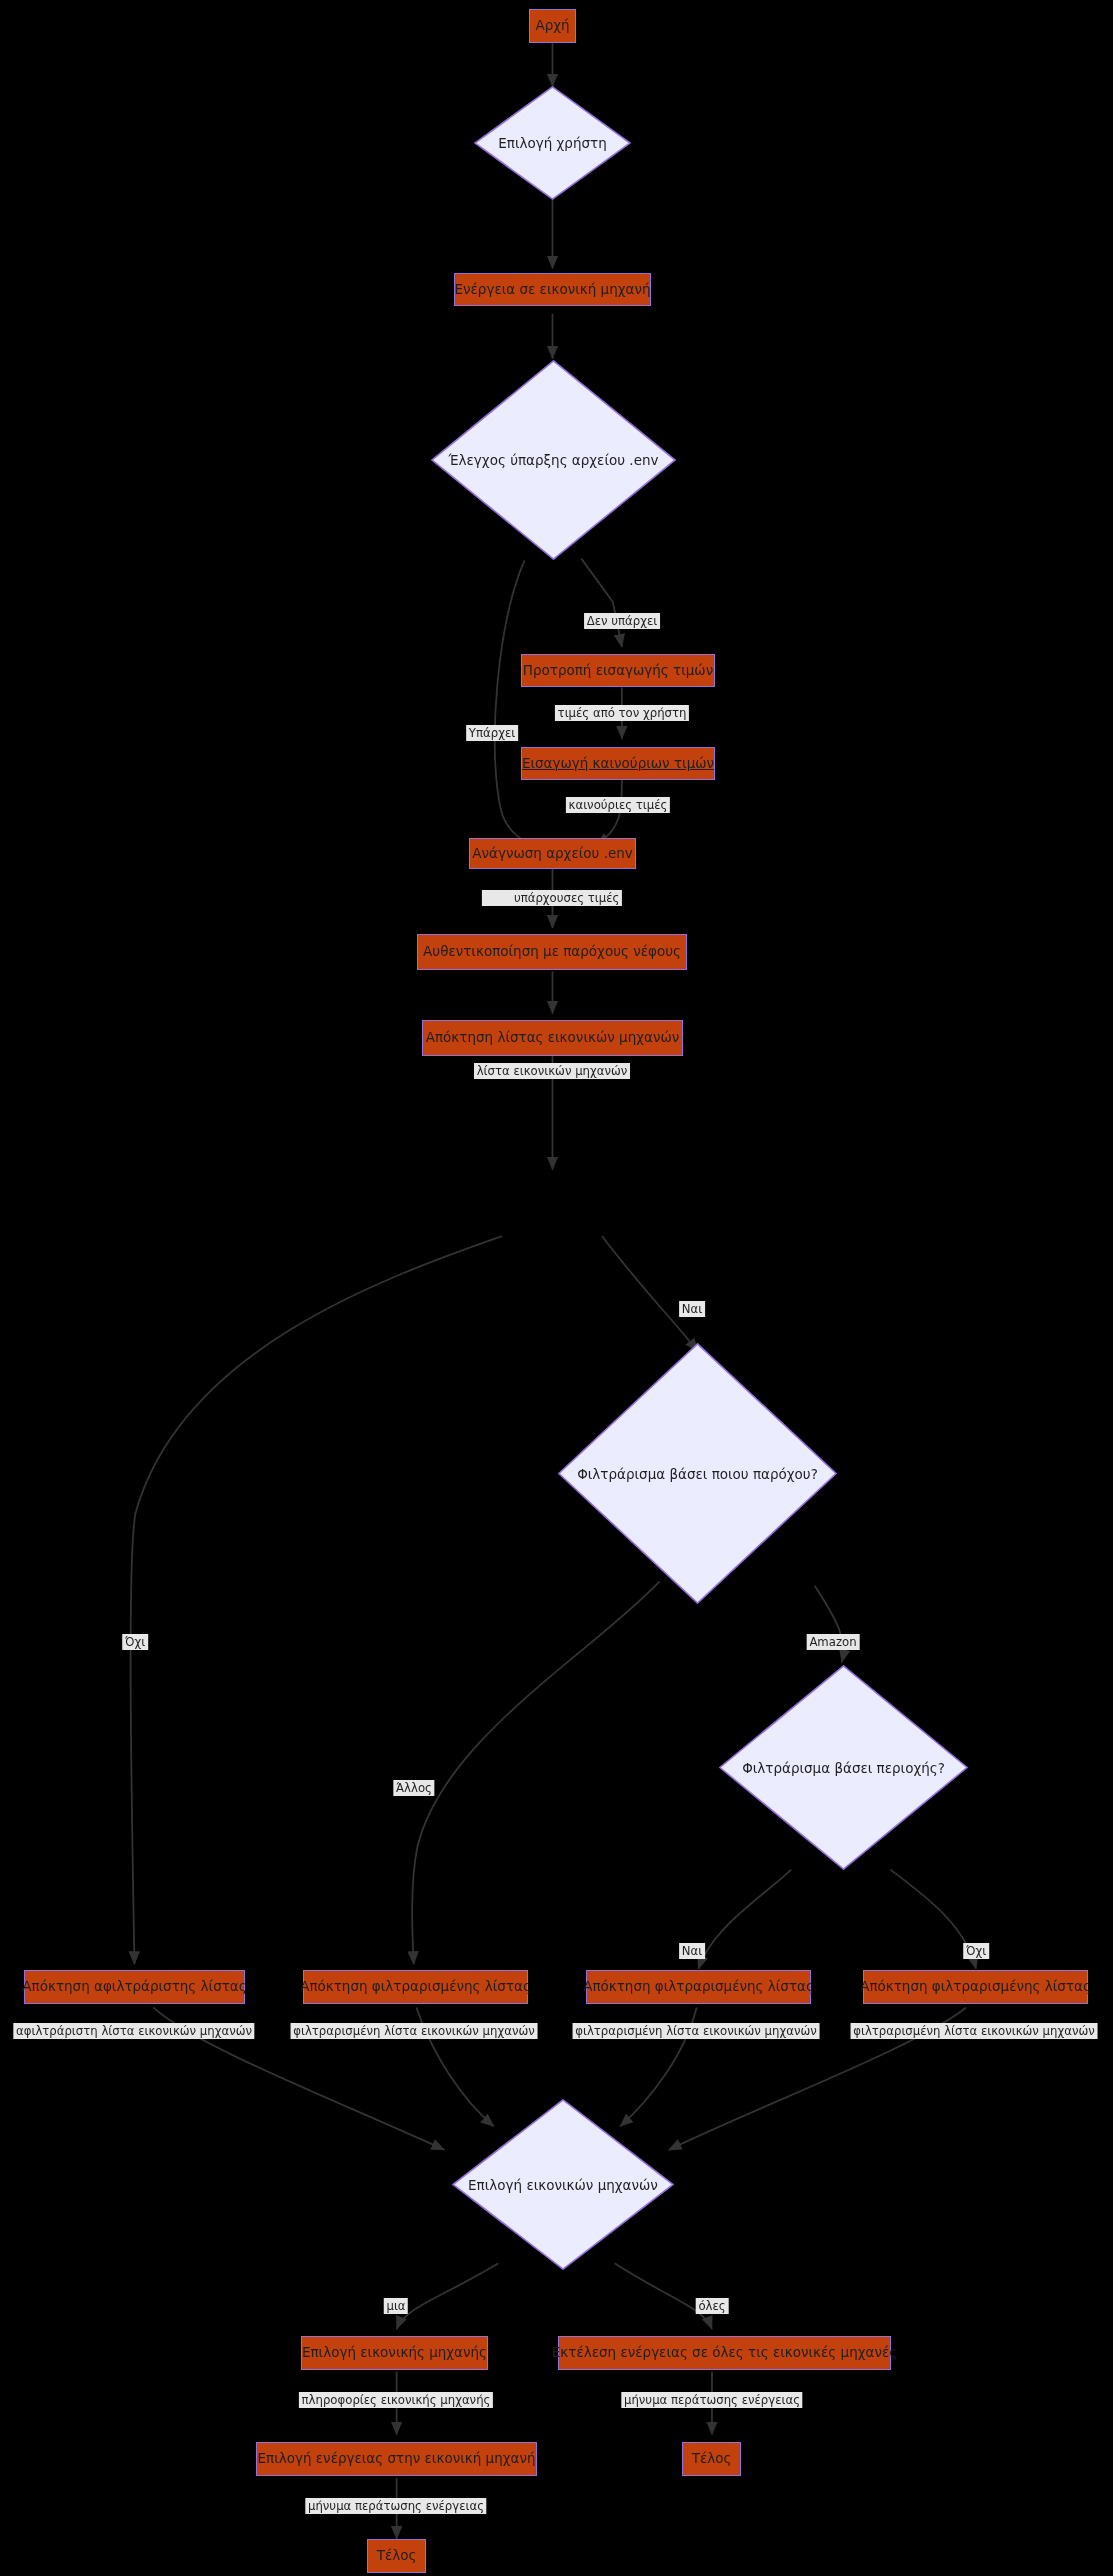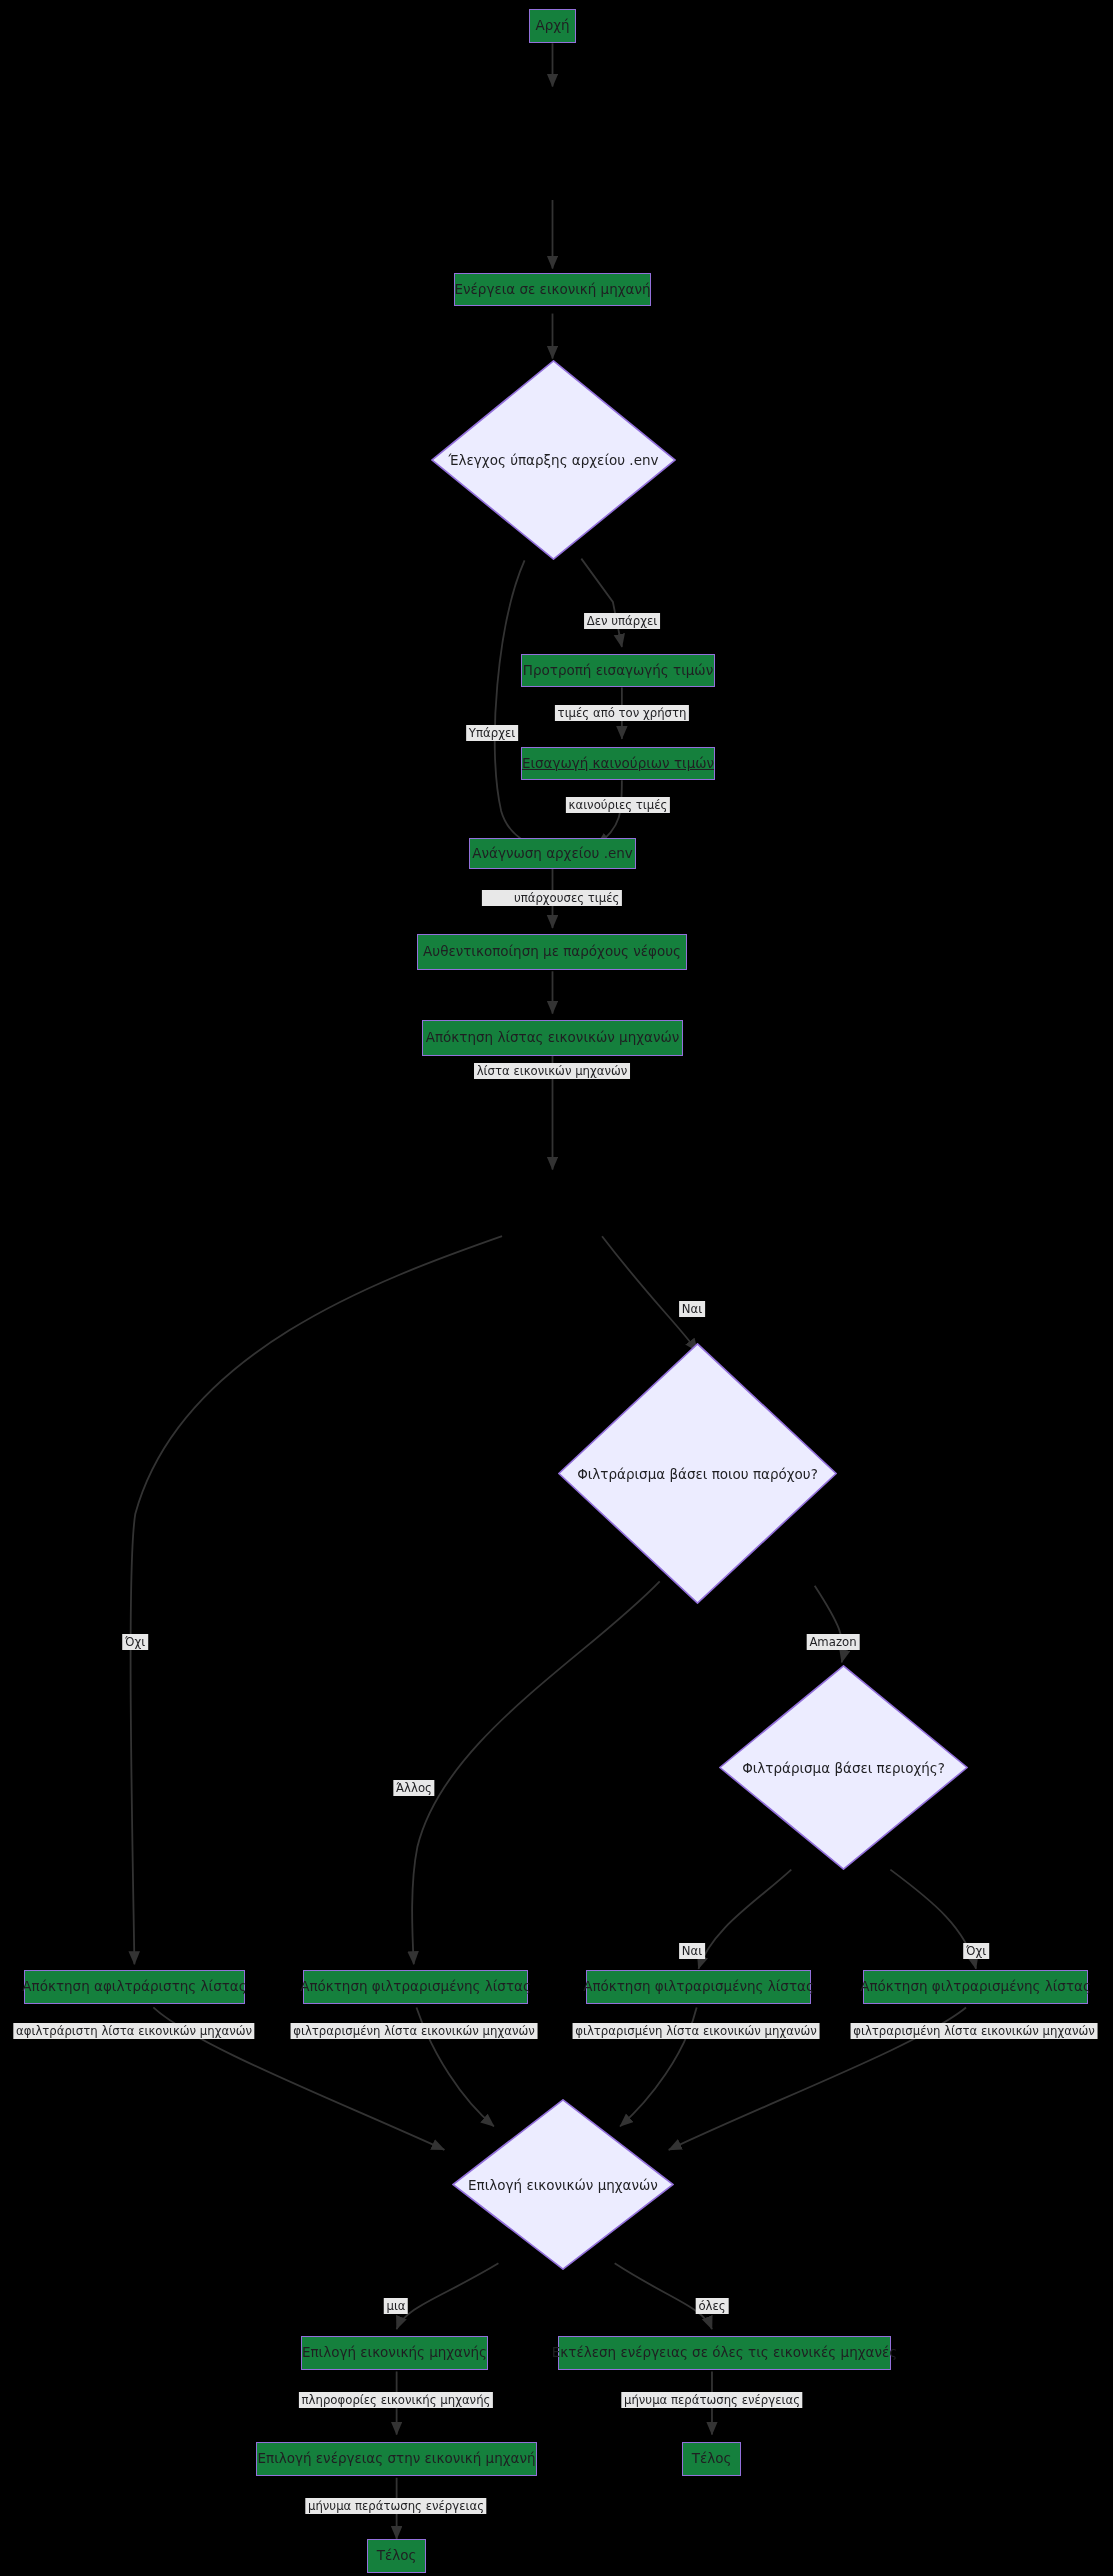--- a/index.html
+++ b/index.html
@@ -29,21 +29,21 @@
   .node {
     position: absolute;
     box-sizing: border-box;
     display: flex;
     align-items: center;
     justify-content: center;
     text-align: center;
     color: #1f1f22;
   }
   .rect {
-    background: #15803d;
+    background: #c2410c;
     border: 1.4px solid #9370DB;
     border-radius: 0px;
     font-size: 13.5px;
     line-height: 1.15;
     padding: 0 7.2px;
     white-space: nowrap;
   }
   .diamond-wrap {
     position: absolute;
     display: flex;
@@ -140,20 +140,26 @@
       <path d="M440,2750 L440,2818"></path>
 
       <path d="M790,2632 L790,2702"></path>
     </g>
   </svg>
 
   <div class="node rect" style="left:529px; top:9px; width:47px; height:34px;">
     <span>Αρχή</span>
   </div>
 
+  <div class="diamond-wrap" style="left:474px; top:86px; width:157px; height:114px;">
+    <svg class="diamond-shape" viewBox="0 0 174 126" preserveAspectRatio="none">
+      <polygon points="87,1 173,63 87,125 1,63" fill="#ECECFF" stroke="#9370DB" stroke-width="1.8"></polygon>
+    </svg>
+    <span class="diamond-label">Επιλογή χρήστη</span>
+  </div>
 
   <div class="node rect" style="left:454px; top:273px; width:197px; height:33px;">
     <span>Ενέργεια σε εικονική μηχανή</span>
   </div>
 
   <div class="diamond-wrap" style="left:431px; top:360px; width:245px; height:200px;">
     <svg class="diamond-shape" viewBox="0 0 272 222" preserveAspectRatio="none">
       <polygon points="136,1 271,111 136,221 1,111" fill="#ECECFF" stroke="#9370DB" stroke-width="1.8"></polygon>
     </svg>
     <span class="diamond-label">Έλεγχος ύπαρξης αρχείου .env</span>

